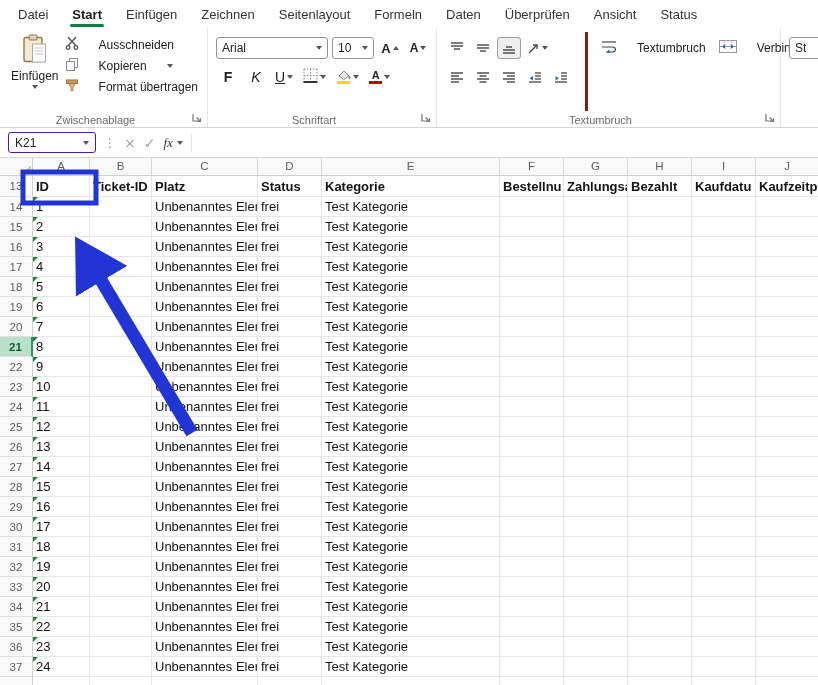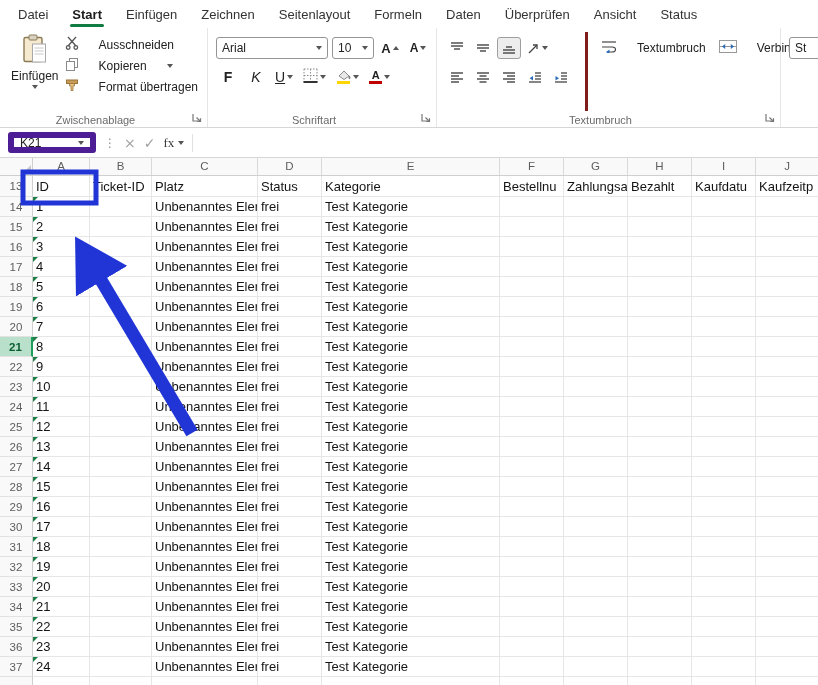--- a/index.html
+++ b/index.html
@@ -33,37 +33,37 @@
   .bU{text-decoration:underline;font-size:14px}
   .stackic{display:flex;flex-direction:column;align-items:center;line-height:1;gap:1px}
   .cbar{width:13px;height:3px}
   .alwrap{display:flex;gap:12px}
   .alblock{display:flex;flex-direction:column;gap:7px;padding-top:5px}
   .alrow{display:flex;gap:2px;align-items:center}
   .alblock2{display:flex;gap:7px;padding-top:5px;border-left:3px solid #7f1d1d;padding-left:10px}
 
   
   .fbar{height:30px;display:flex;align-items:center;gap:8px;padding-left:8px;border-bottom:1px solid #d6d6d6;background:#fff}
-  .namebox{width:88px;height:21px;border:6px solid #4c1d95;border-radius:3px;display:flex;align-items:center;justify-content:space-between;padding:0 6px;font-size:12px}
+  .namebox{width:88px;height:21px;border:1px solid #4c1d95;border-radius:3px;display:flex;align-items:center;justify-content:space-between;padding:0 6px;font-size:12px}
   .dots{color:#8f8f8f;font-family:"DejaVu Sans",sans-serif;font-size:12px}
   .fbtn{color:#a2a09e;font-size:14px;font-family:"DejaVu Sans",sans-serif;line-height:1}
-  .fx{font-size:13px;color:#3a3a3a;display:flex;gap:4px;align-items:center;font-family:"Liberation Serif",serif}
+  .fx{font-style:italic;font-size:13px;color:#3a3a3a;display:flex;gap:4px;align-items:center;font-family:"Liberation Serif",serif}
   .fsep{width:1px;height:18px;background:#e0e0e0}
   .finput{flex:1;height:100%}
 
   
   .sheet{position:relative;height:527px;background:#fff;overflow:hidden}
   .colheads{display:flex;height:18px;background:#f9f9f9;border-bottom:1px solid #cfcfcf}
   .corner{width:33px;position:relative;border-right:1px solid #cfcfcf;background:#f9f9f9}
   .corner::after{content:"";position:absolute;right:1px;bottom:1px;width:0;height:0;border-left:9px solid transparent;border-bottom:9px solid #c9c9c9}
   .chcell{border-right:1px solid #d9d9d9;font-size:11.5px;color:#5d5d5d;text-align:center;line-height:17px}
   .gridrows{overflow:hidden;height:509px}
   .grow{display:flex;height:20px}
   .grow.hdr{height:21px}
-  .grow.hdr .cell{font-weight:400}
+  .grow.hdr .cell{font-weight:700}
   .gut{width:33px;background:#f9f9f9;border-right:1px solid #cfcfcf;border-bottom:1px solid #e2e2e2;font-size:11.5px;color:#5d5d5d;display:flex;align-items:center;justify-content:center;flex:none}
   .gut.act{background:#b9e0ca;color:#0a5c31;border-right:2px solid #1e9e5d;font-weight:700}
   .cell{border-right:1px solid #e6e6e6;border-bottom:1px solid #e6e6e6;padding-left:3px;font-size:13px;white-space:nowrap;overflow:hidden;position:relative;display:flex;align-items:center;color:#141414;flex:none}
   .tri{position:absolute;top:0;left:0;width:0;height:0;border-top:5px solid #1e7e46;border-right:5px solid transparent}
   .c-A{width:57px}.c-B{width:62px}.c-C{width:106px}.c-D{width:64px}.c-E{width:178px}
   .c-F{width:64px}.c-G{width:64px}.c-H{width:64px}.c-I{width:64px}.c-J{width:62px;border-right:none}
   .anno{position:absolute;left:0;top:0;width:818px;height:527px;pointer-events:none;z-index:9}
 </style>
 </head>
 <body>

